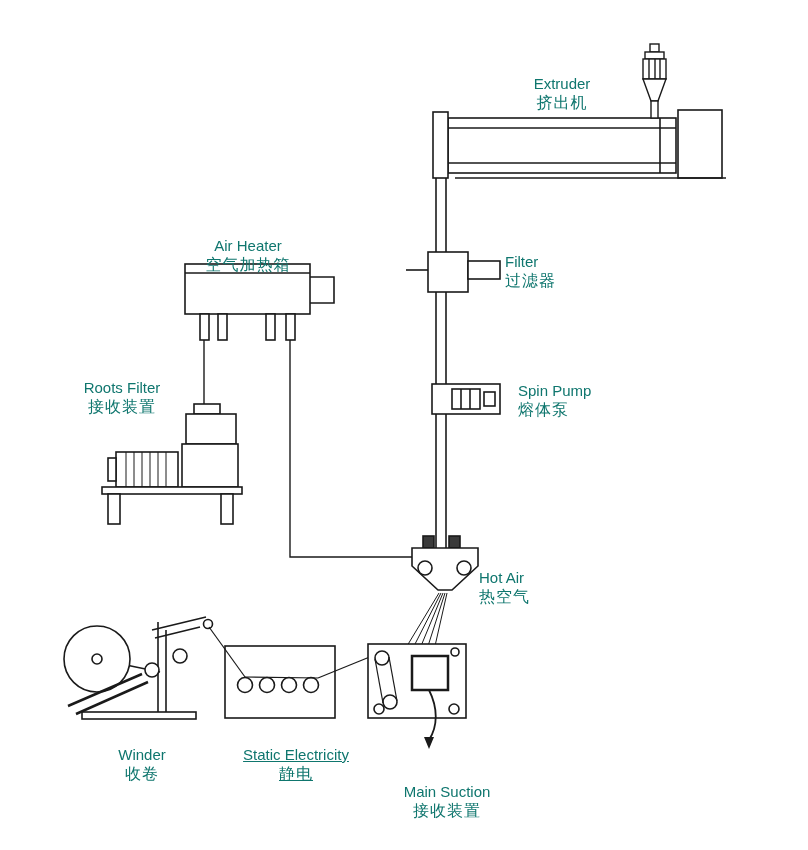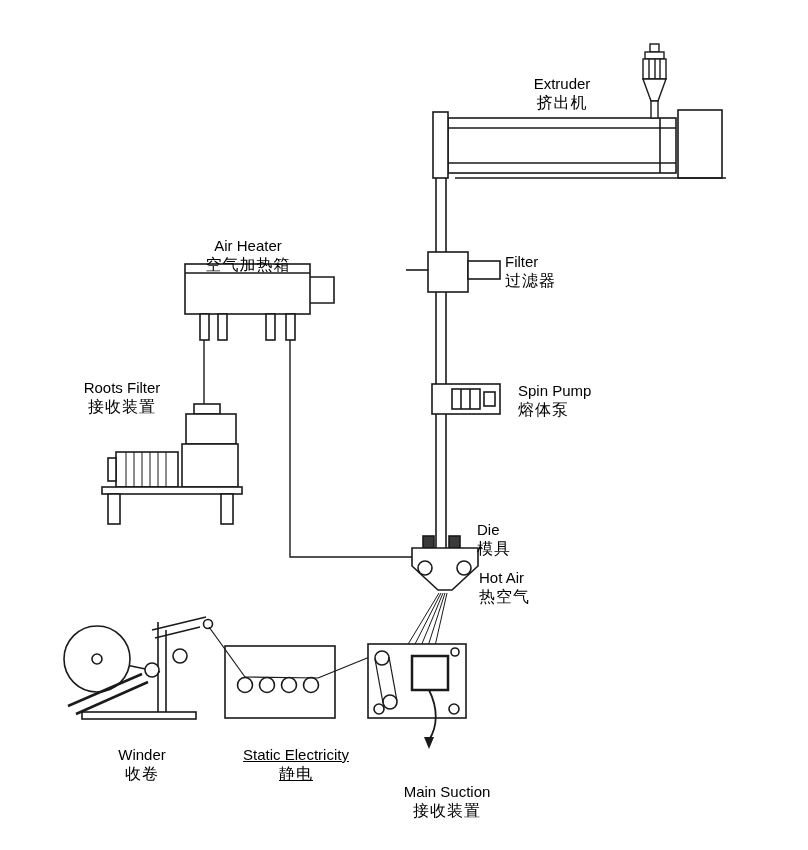--- a/index.html
+++ b/index.html
@@ -1,19 +1,19 @@
 <!DOCTYPE html>
 <html><head>
 <meta charset="utf-8">
 <style>
   * { margin:0; padding:0; box-sizing:border-box; }
   html,body { background:#ffffff; font-family:"Liberation Sans", sans-serif; }
   .canvas { position:relative; width:808px; height:850px; background:#ffffff; overflow:hidden; }
   .diagram-svg { position:absolute; left:0; top:0; }
-  .lbl { position:absolute; color:#000000; line-height:1.28; }
+  .lbl { position:absolute; color:#0f766e; line-height:1.28; }
   .lbl .en { display:block; font-size:15px; }
   .lbl .zh { display:block; font-size:16px; letter-spacing:1px; }
   .center { text-align:center; }
 </style>
 </head>
 <body>
 
 <div class="canvas">
 
   <svg class="diagram-svg" width="808" height="850" viewBox="0 0 808 850">
@@ -169,24 +169,20 @@
   <div class="lbl" style="left:505px; top:252px; width:110px;">
     <span class="en">Filter</span>
     <span class="zh">过滤器</span>
   </div>
 
   <div class="lbl" style="left:518px; top:381px; width:120px;">
     <span class="en">Spin Pump</span>
     <span class="zh">熔体泵</span>
   </div>
 
-  <div class="lbl" style="left:477px; top:520px; width:80px;">
-    <span class="en">Die</span>
-    <span class="zh">模具</span>
-  </div>
 
   <div class="lbl" style="left:479px; top:568px; width:95px;">
     <span class="en">Hot Air</span>
     <span class="zh">热空气</span>
   </div>
 
   <div class="lbl center" style="left:82px; top:745px; width:120px;">
     <span class="en">Winder</span>
     <span class="zh">收卷</span>
   </div>

